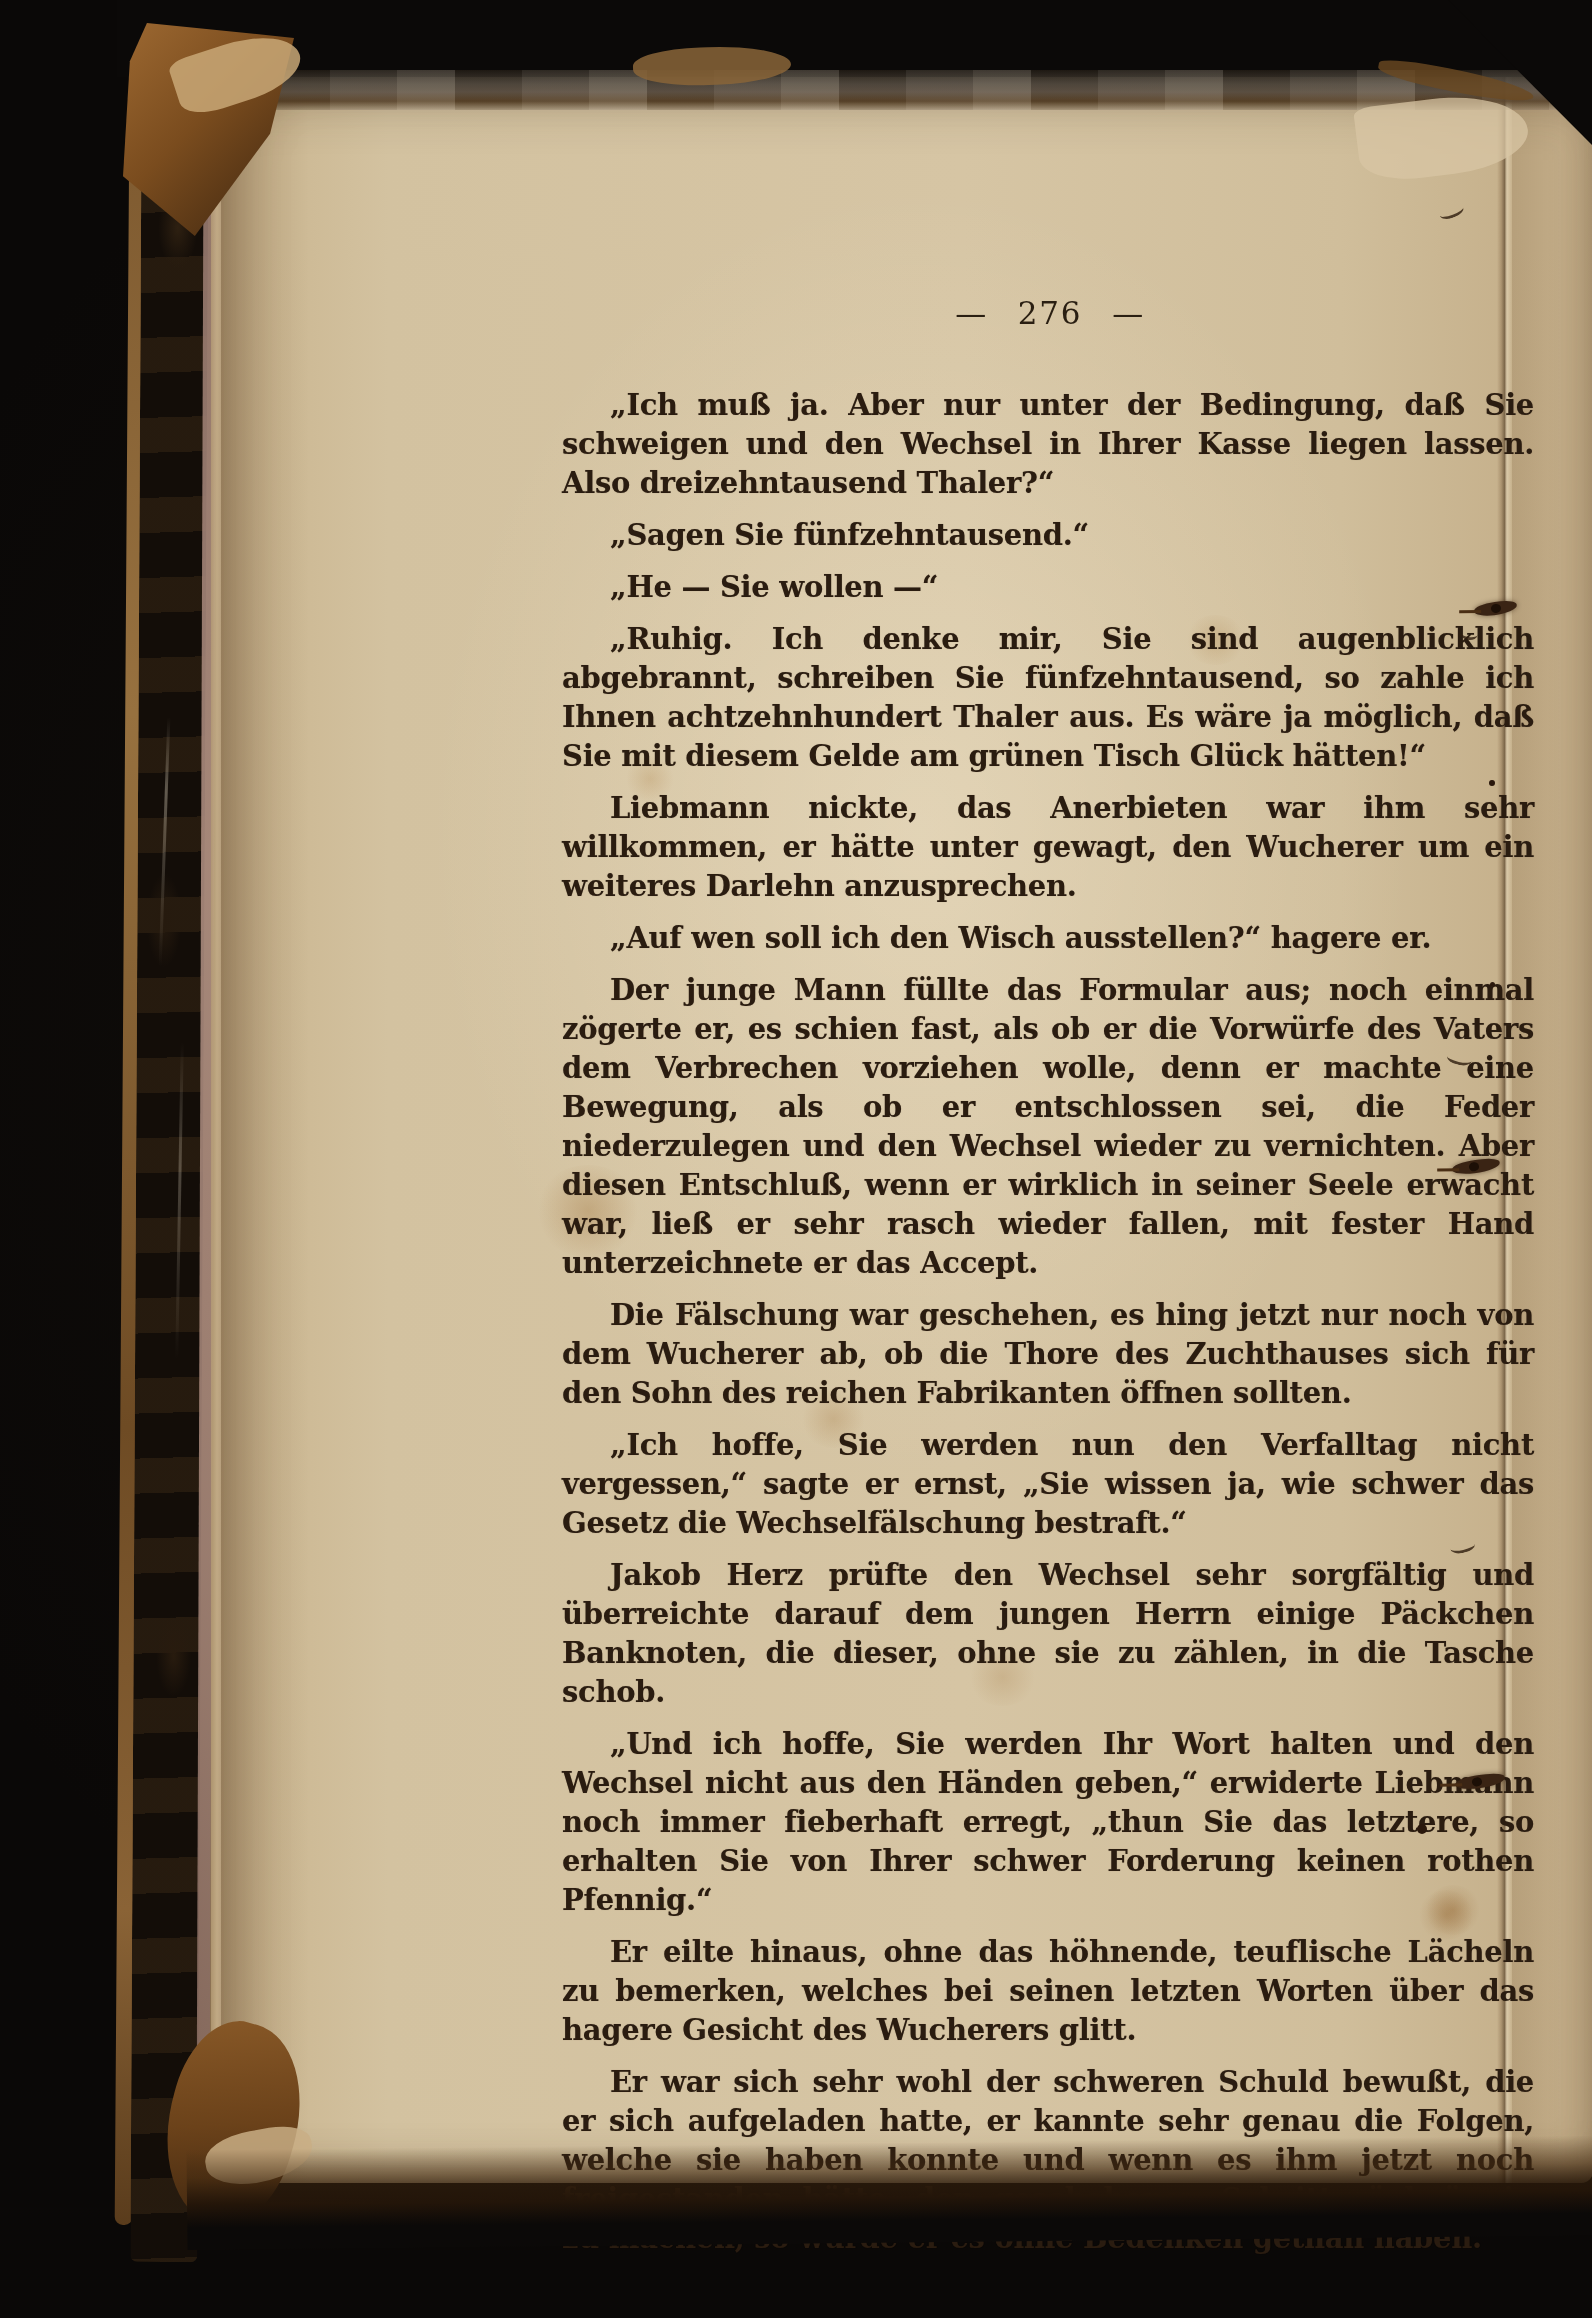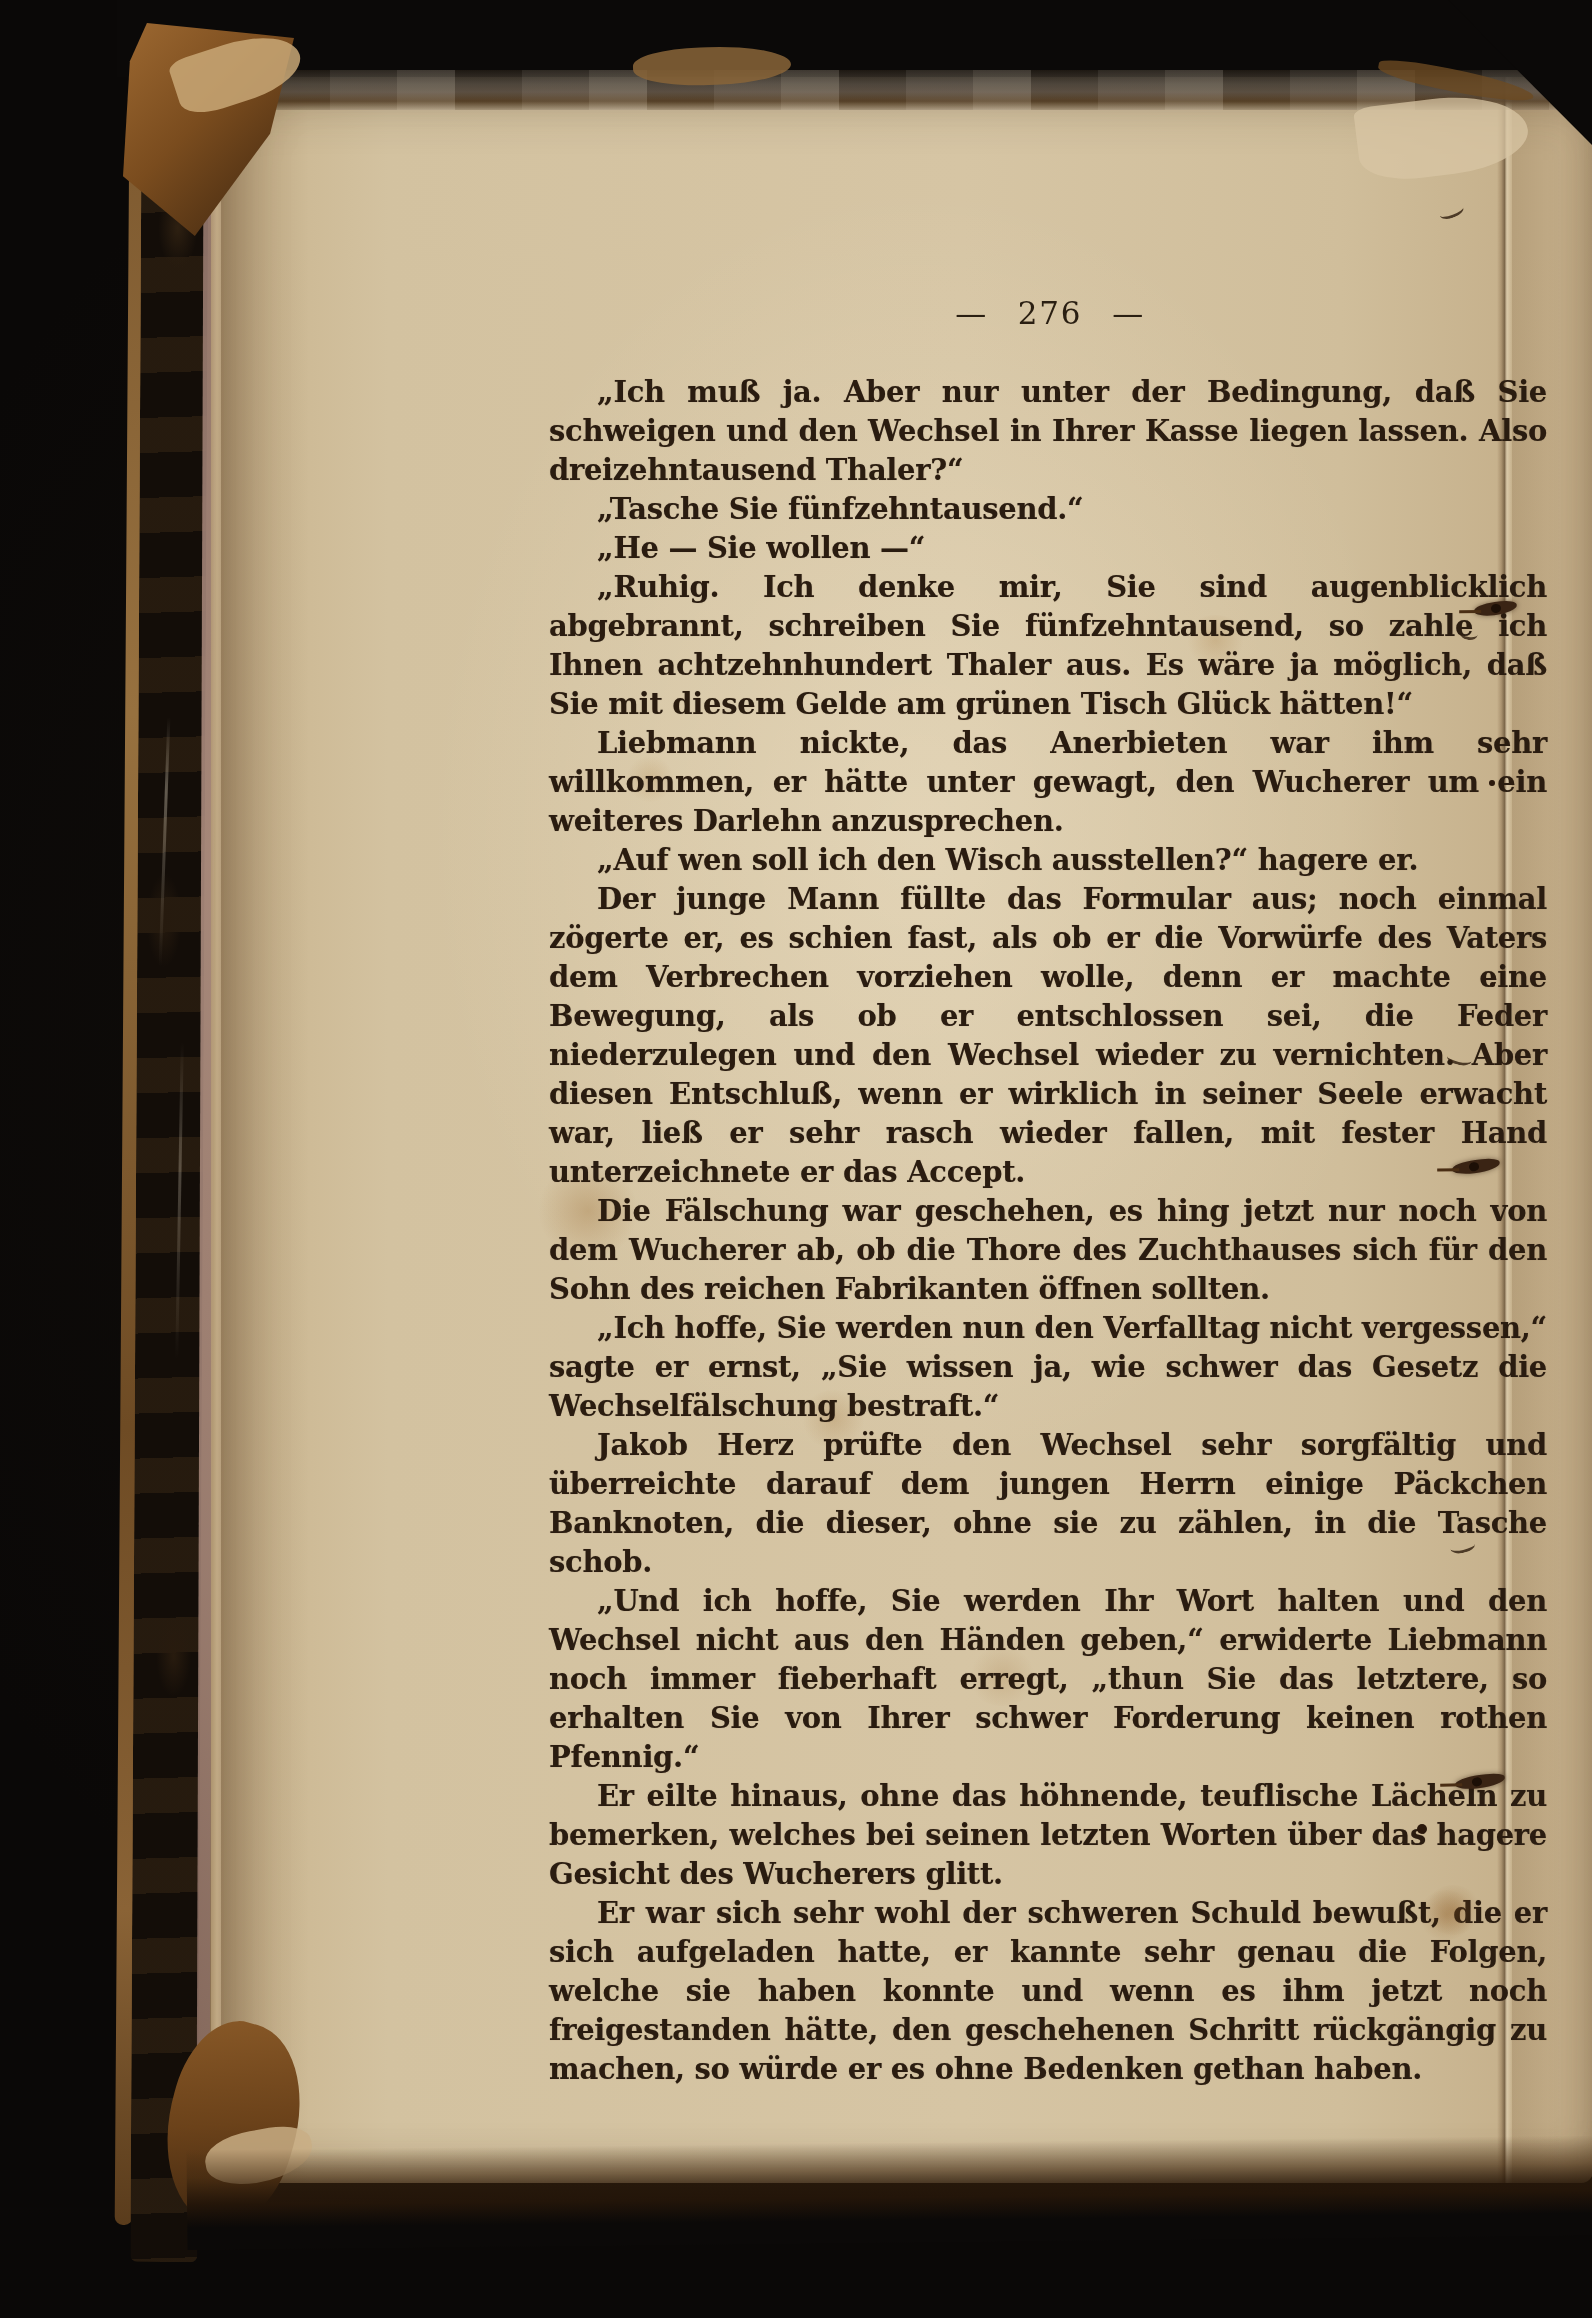--- a/index.html
+++ b/index.html
@@ -86,21 +86,21 @@
   .worm::after{content:"";position:absolute;left:-15px;top:5px;width:21.7px;height:3.3px;background:#4a2e14;transform:rotate(6deg);}
   .dot{position:absolute;border-radius:50%;background:#2a180c;}
   .squiggle{position:absolute;width:25px;height:10px;border-bottom:3.3px solid #2f1d0e;
     border-radius:60%;opacity:.8;}
   .fox{position:absolute;border-radius:50%;}
   
   .pagenum{position:absolute;left:358px;top:222px;width:1000px;text-align:center;
     font-size:31px;color:#2a1f12;letter-spacing:1.7px;}
   .pagenum .dash{margin:0 30px;}
   .textblock{position:absolute;left:357px;top:300px;width:998px;}
-  .textblock p{margin:0;text-indent:48px;font-size:29px;line-height:39px;
+  .textblock p{margin:13px;text-indent:48px;font-size:29px;line-height:39px;
     text-align:justify;font-weight:bold;color:#2a1c10;letter-spacing:-0.3px;
     text-shadow:0 0 0.8px rgba(42,26,12,.35);hyphens:auto;}
 </style>
 </head>
 <body>
 
 <div class="photo">
 
   <div class="page">
     <div class="gutter-shade"></div>
@@ -113,21 +113,21 @@
     <div class="fox" style="left:992px;top:542px;width:63px;height:50px;background:radial-gradient(circle,rgba(160,110,45,.22),rgba(0,0,0,0) 70%);"></div>
     <div class="fox" style="left:775px;top:1575px;width:71px;height:58px;background:radial-gradient(circle,rgba(150,100,40,.18),rgba(0,0,0,0) 70%);"></div>
     <div class="fox" style="left:1225px;top:1817px;width:58px;height:50px;background:radial-gradient(circle,rgba(140,90,35,.28),rgba(0,0,0,0) 70%);"></div>
 
     <div class="pagenum">
       <span class="dash">—</span><span>276</span><span class="dash">—</span>
     </div>
 
     <div class="textblock">
       <p>„Ich muß ja.  Aber nur unter der Bedingung, daß Sie schweigen und den Wechsel in Ihrer Kasse liegen lassen.  Also dreizehntausend Thaler?“</p>
-      <p>„Tasche Sie fünfzehntausend.“</p>
+      <p>„Sagen Sie fünfzehntausend.“</p>
       <p>„He — Sie wollen —“</p>
       <p>„Ruhig.  Ich denke mir, Sie sind augenblicklich abgebrannt, schreiben Sie fünfzehntausend, so zahle ich Ihnen achtzehnhundert Thaler aus.  Es wäre ja möglich, daß Sie mit diesem Gelde am grünen Tisch Glück hätten!“</p>
       <p>Liebmann nickte, das Anerbieten war ihm sehr willkommen, er hätte unter gewagt, den Wucherer um ein weiteres Darlehn anzusprechen.</p>
       <p>„Auf wen soll ich den Wisch ausstellen?“ hagere er.</p>
       <p>Der junge Mann füllte das Formular aus; noch einmal zögerte er, es schien fast, als ob er die Vorwürfe des Vaters dem Verbrechen vorziehen wolle, denn er machte eine Bewegung, als ob er entschlossen sei, die Feder niederzulegen und den Wechsel wieder zu vernichten.  Aber diesen Entschluß, wenn er wirklich in seiner Seele erwacht war, ließ er sehr rasch wieder fallen, mit fester Hand unterzeichnete er das Accept.</p>
       <p>Die Fälschung war geschehen, es hing jetzt nur noch von dem Wucherer ab, ob die Thore des Zuchthauses sich für den Sohn des reichen Fabrikanten öffnen sollten.</p>
       <p>„Ich hoffe, Sie werden nun den Verfalltag nicht vergessen,“ sagte er ernst, „Sie wissen ja, wie schwer das Gesetz die Wechselfälschung bestraft.“</p>
       <p>Jakob Herz prüfte den Wechsel sehr sorgfältig und überreichte darauf dem jungen Herrn einige Päckchen Banknoten, die dieser, ohne sie zu zählen, in die Tasche schob.</p>
       <p>„Und ich hoffe, Sie werden Ihr Wort halten und den Wechsel nicht aus den Händen geben,“ erwiderte Liebmann noch immer fieberhaft erregt, „thun Sie das letztere, so erhalten Sie von Ihrer schwer Forderung keinen rothen Pfennig.“</p>
       <p>Er eilte hinaus, ohne das höhnende, teuflische Lächeln zu bemerken, welches bei seinen letzten Worten über das hagere Gesicht des Wucherers glitt.</p>

